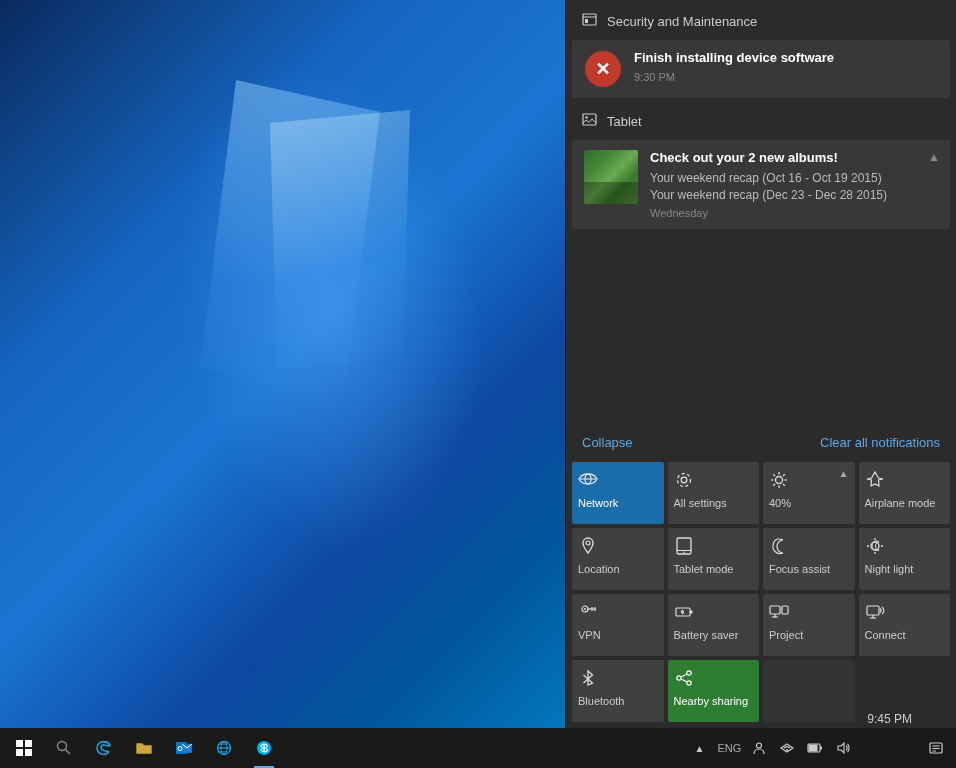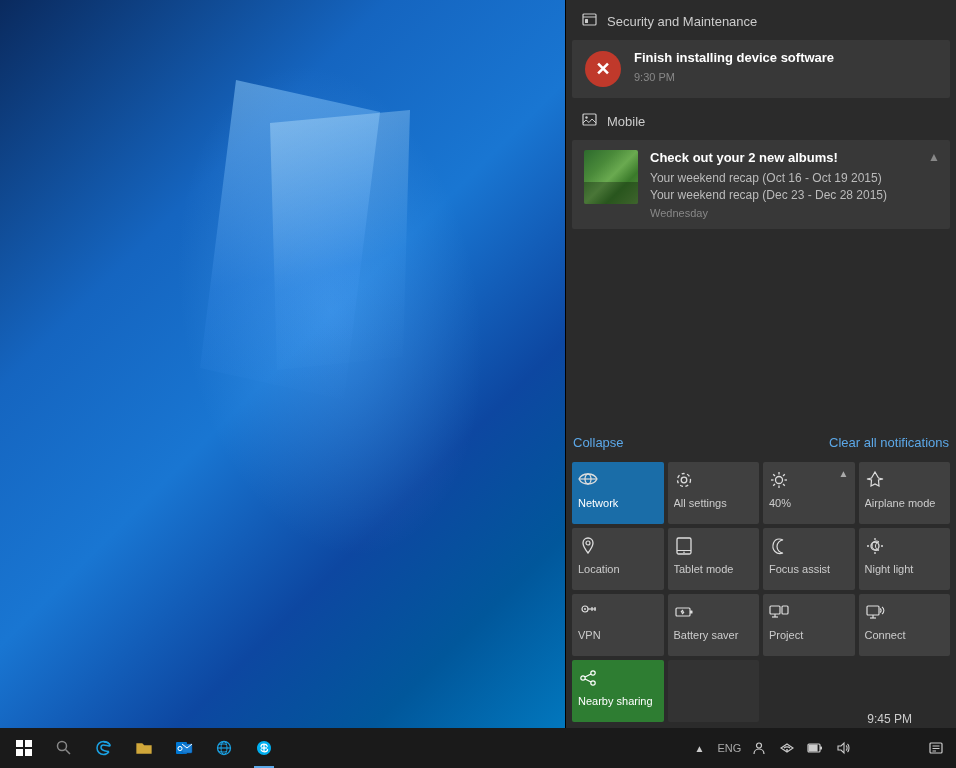--- a/index.html
+++ b/index.html
@@ -177,21 +177,21 @@
       right: 10px;
       color: #888;
       font-size: 12px;
     }
 
     
     #action-bar {
       display: flex;
       justify-content: space-between;
       align-items: center;
-      padding: 8px 7px;
+      padding: 8px 16px;
       background: #2b2b2b;
     }
     #action-bar .collapse-btn {
       color: #5ca8e8;
       font-size: 13px;
       cursor: pointer;
       background: none;
       border: none;
     }
     #action-bar .clear-btn {
@@ -405,21 +405,21 @@
     </div>
 
     <div class="notif-group-header">
       <span class="header-icon">
         <svg width="15" height="15" viewBox="0 0 15 15" fill="none">
           <rect x="1" y="2" width="13" height="11" rx="1" fill="none" stroke="#ccc" stroke-width="1.2"></rect>
           <circle cx="4.5" cy="5.5" r="1.2" fill="#ccc"></circle>
           <path d="M1 11 L4 8 L7 10.5 L10 7 L14 11" stroke="#ccc" stroke-width="1" fill="none"></path>
         </svg>
       </span>
-      <span>Mobile</span>
+      <span>Tablet</span>
     </div>
 
     <div class="notif-card">
       <div class="notif-thumbnail"></div>
       <div class="notif-content">
         <div class="notif-title">Check out your 2 new albums!</div>
         <div class="notif-body">Your weekend recap (Oct 16 - Oct 19 2015)</div>
         <div class="notif-body">Your weekend recap (Dec 23 - Dec 28 2015)</div>
         <div class="notif-time">Wednesday</div>
       </div>
@@ -573,20 +573,30 @@
             <line x1="8" y1="13" x2="8" y2="16" stroke="#ddd" stroke-width="1.2"></line>
             <line x1="5" y1="16" x2="11" y2="16" stroke="#ddd" stroke-width="1.2"></line>
             <path d="M15 6.5 C16.5 7.5 16.5 9.5 15 10.5" stroke="#ddd" stroke-width="1.2" fill="none"></path>
             <path d="M17 5 C19.5 6.8 19.5 10.2 17 12" stroke="#ddd" stroke-width="1.1" fill="none"></path>
           </svg>
         </span>
         <span class="qa-label">Connect</span>
       </div>
 
 
+      <div class="qa-tile">
+        <span class="qa-icon">
+          <svg width="20" height="20" viewBox="0 0 20 20" fill="none">
+            <path d="M10 3 L14.5 7 L10 11 L14.5 15 L10 17 L10 3Z" stroke="#ddd" stroke-width="1.3" fill="none"></path>
+            <line x1="10" y1="11" x2="5.5" y2="7" stroke="#ddd" stroke-width="1.3"></line>
+            <line x1="10" y1="11" x2="5.5" y2="15" stroke="#ddd" stroke-width="1.3"></line>
+          </svg>
+        </span>
+        <span class="qa-label">Bluetooth</span>
+      </div>
 
       <div class="qa-tile active-green">
         <span class="qa-icon">
           <svg width="20" height="20" viewBox="0 0 20 20" fill="none">
             <circle cx="5" cy="10" r="2.2" stroke="#fff" stroke-width="1.2" fill="none"></circle>
             <circle cx="15" cy="5" r="2.2" stroke="#fff" stroke-width="1.2" fill="none"></circle>
             <circle cx="15" cy="15" r="2.2" stroke="#fff" stroke-width="1.2" fill="none"></circle>
             <line x1="7" y1="9" x2="13" y2="6" stroke="#fff" stroke-width="1.2"></line>
             <line x1="7" y1="11" x2="13" y2="14" stroke="#fff" stroke-width="1.2"></line>
           </svg>

